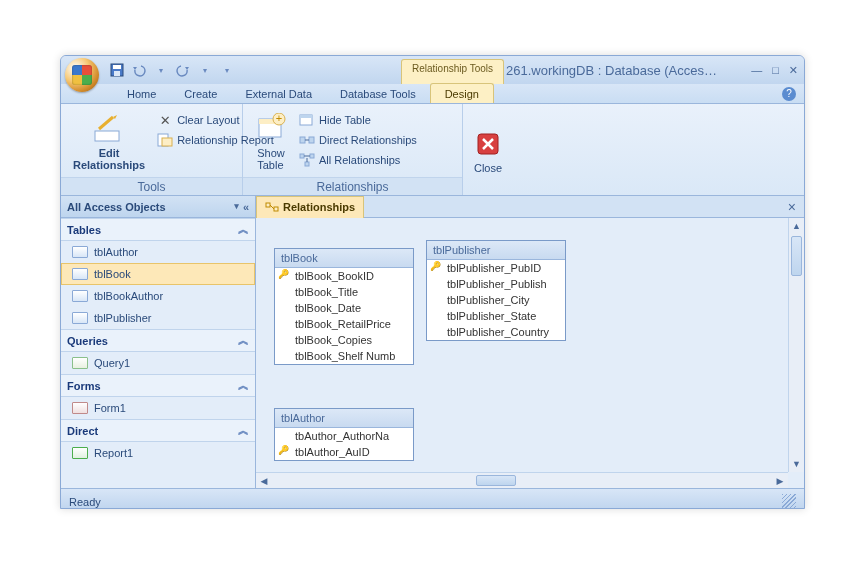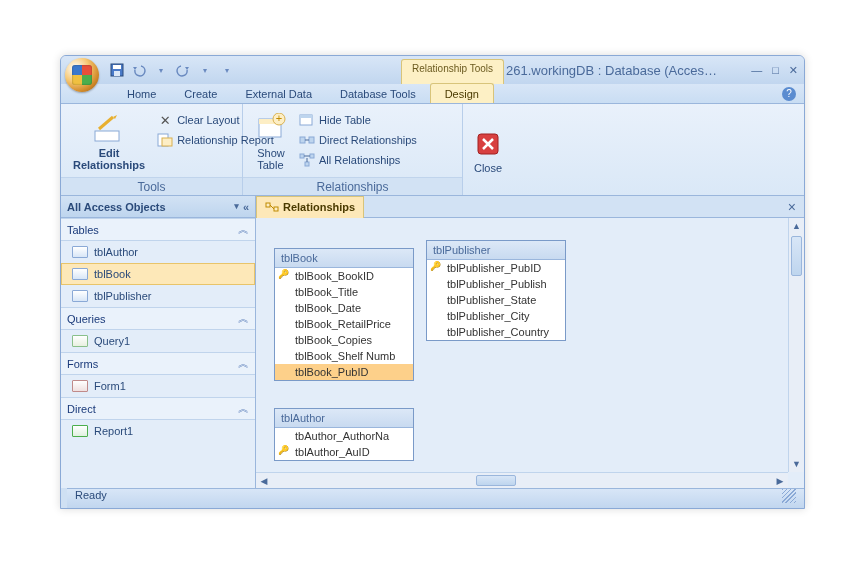--- a/index.html
+++ b/index.html
@@ -21,21 +21,21 @@
 .rgroup { border-right:1px solid #b8ceea; display:flex; flex-direction:column; padding:2px 4px 0; position:relative;}
 .rgroup .label { text-align:center; color:#4a6a9a; font-size:12px; padding:2px 0 1px; background:#d2e2f4; margin:auto -4px 0 -4px; border-top:1px solid #c0d4ec;}
 .bigbtn { display:flex; flex-direction:column; align-items:center; justify-content:center; padding:4px 8px; gap:2px; color:#2a4a7a; }
 .bigbtn .ico { width:32px; height:32px; display:flex; align-items:center; justify-content:center; }
 .smbtn { display:flex; align-items:center; gap:4px; padding:2px 4px; color:#2a4a7a; white-space:nowrap;}
 .smbtn .ico { width:16px; height:16px; display:flex;align-items:center;justify-content:center;}
 .body { flex:1; display:flex; background:#e3edf9; overflow:hidden; }
 .navpane { width:195px; background:#e3edf9; border-right:1px solid #9ab6dc; display:flex; flex-direction:column; }
 .navhead { height:22px; background:linear-gradient(#d2e2f4,#bed5ee); border-bottom:1px solid #9ab6dc; display:flex; align-items:center; padding:0 6px; color:#2a4a7a; font-weight:bold; justify-content:space-between;gap:12px;}
 .navhead .arrows { display:flex; gap:4px; color:#4a6a9a;}
-.navgroup-head { background:#eaf2fb; border:1px solid #c0d4ec; border-left:none; border-right:none; padding:3px 6px; color:#1a3a7a; font-weight:normal; display:flex; justify-content:space-between; align-items:center;}
+.navgroup-head { background:#eaf2fb; border:1px solid #c0d4ec; border-left:none; border-right:none; padding:3px 6px; color:#1a3a7a; font-weight:bold; display:flex; justify-content:space-between; align-items:center;}
 .navgroup-head .chev { color:#6a8ac0; }
 .navitem { display:flex; align-items:center; gap:6px; padding:4px 10px; color:#2a4a7a; border:1px solid transparent;}
 .navitem.selected { background:#fde8b8; border:1px solid #e8c46a; }
 .navitem .ico { width:16px; height:12px; background:linear-gradient(#fff,#d8e6f7); border:1px solid #8aa9d6; border-radius:1px;}
 .navitem .ico.q { background:linear-gradient(#fff,#e8f0e0); border-color:#8ac08a;}
 .navitem .ico.f { background:linear-gradient(#fff,#f0e0e0); border-color:#c08a8a;}
 .navitem .ico.r { background:linear-gradient(#fff,#e0f0e0); border-color:#4cae4c;}
 .main { flex:1; display:flex; flex-direction:column; background:#e3edf9; }
 .doctab { height:22px; background:#d2e2f4; border-bottom:1px solid #9ab6dc; display:flex; align-items:center; }
 .doctab .tabbtn { height:22px; display:flex; align-items:center; gap:4px; padding:0 8px; background:#fde8b8; border:1px solid #d8c47a; border-bottom:none; color:#4a3a00; font-weight:bold;}
@@ -46,21 +46,21 @@
 .tablebox .thead { background:linear-gradient(#dce8f7,#c8daf0); padding:3px 6px; color:#4a6a9a; border-bottom:1px solid #9ab6dc;}
 .tablebox .row { padding:2px 6px 2px 20px; color:#333; position:relative; white-space:nowrap; overflow:hidden;}
 .tablebox .row.key::before { content:"🔑"; position:absolute; left:3px; top:1px; font-size:9px; color:#c9a227;}
 .tablebox .row.sel { background:#fdd08a; }
 .scrollbar-v { position:absolute; right:0; top:0; bottom:16px; width:16px; background:#e8eef7; border-left:1px solid #c0d4ec;}
 .scrollbar-v .thumb { position:absolute; left:2px; right:2px; top:18px; height:40px; background:linear-gradient(#d8e6f7,#bed5ee); border:1px solid #9ab6dc; border-radius:2px;}
 .scrollbar-v .arr { position:absolute; left:0; right:0; height:16px; text-align:center; color:#4a6a9a; font-size:9px; line-height:16px;}
 .scrollbar-h { position:absolute; left:0; right:16px; bottom:0; height:16px; background:#e8eef7; border-top:1px solid #c0d4ec;}
 .scrollbar-h .thumb { position:absolute; top:2px; bottom:2px; left:220px; width:40px; background:linear-gradient(#d8e6f7,#bed5ee); border:1px solid #9ab6dc; border-radius:2px;}
 .scrollbar-h .arr { position:absolute; top:0; bottom:0; width:16px; text-align:center; color:#4a6a9a; font-size:9px; line-height:16px;}
-.statusbar { height:20px; background:linear-gradient(#d8e6f7,#c1d6ef); border-top:1px solid #9ab6dc; display:flex; align-items:flex-start; padding:0 8px; color:#2a4a7a; justify-content:space-between;margin-left:6px;}
+.statusbar { height:20px; background:linear-gradient(#d8e6f7,#c1d6ef); border-top:1px solid #9ab6dc; display:flex; align-items:flex-end; padding:0 8px; color:#2a4a7a; justify-content:space-between;}
 .grip { width:14px; height:14px; background:repeating-linear-gradient(135deg,#8aa9d6 0 1px,transparent 1px 3px);}
 svg { display:block; }
 </style>
 </head>
 <body>
 
 <div class="window">
   <div class="titlebar">
     <div class="orb">
         <div class="orb-inner"></div>
@@ -219,20 +219,24 @@
           <div class="navitem">
             <span class="ico "></span>
             <span>tblAuthor</span>
           </div>
           <div class="navitem selected">
             <span class="ico "></span>
             <span>tblBook</span>
           </div>
           <div class="navitem">
             <span class="ico "></span>
+            <span>tblBookAuthor</span>
+          </div>
+          <div class="navitem">
+            <span class="ico "></span>
             <span>tblPublisher</span>
           </div>
         </div>
       <div class="navgroup-head">
           <span>Queries</span>
           <span class="chev">︽</span>
         </div>
       <div id="nav-queries">
           <div class="navitem">
             <span class="ico q"></span>
@@ -277,28 +281,27 @@
       </div>
       <div class="canvas">
         <div class="tablebox" id="box-book" style="left:18px;top:30px;width:130px;">
           <div class="thead">tblBook</div>
         <div class="row key">tblBook_BookID</div>
             <div class="row">tblBook_Title</div>
             <div class="row">tblBook_Date</div>
             <div class="row">tblBook_RetailPrice</div>
             <div class="row">tblBook_Copies</div>
             <div class="row">tblBook_Shelf Numb</div>
-            <div class="row sel">tblBook_PubID</div>
           </div>
         <div class="tablebox" id="box-pub" style="left:170px;top:22px;width:140px;">
           <div class="thead">tblPublisher</div>
         <div class="row key">tblPublisher_PubID</div>
             <div class="row">tblPublisher_Publish</div>
+            <div class="row">tblPublisher_City</div>
             <div class="row">tblPublisher_State</div>
-            <div class="row">tblPublisher_City</div>
             <div class="row">tblPublisher_Country</div>
           </div>
         <div class="tablebox" id="box-auth" style="left:18px;top:190px;width:130px;">
           <div class="thead">tblAuthor</div>
         <div class="row">tbAuthor_AuthorNa</div>
             <div class="row key">tblAuthor_AuID</div>
           </div>
         <div class="scrollbar-v">
           <div class="arr" style="top:0;">▲</div>
           <div class="thumb"></div>

